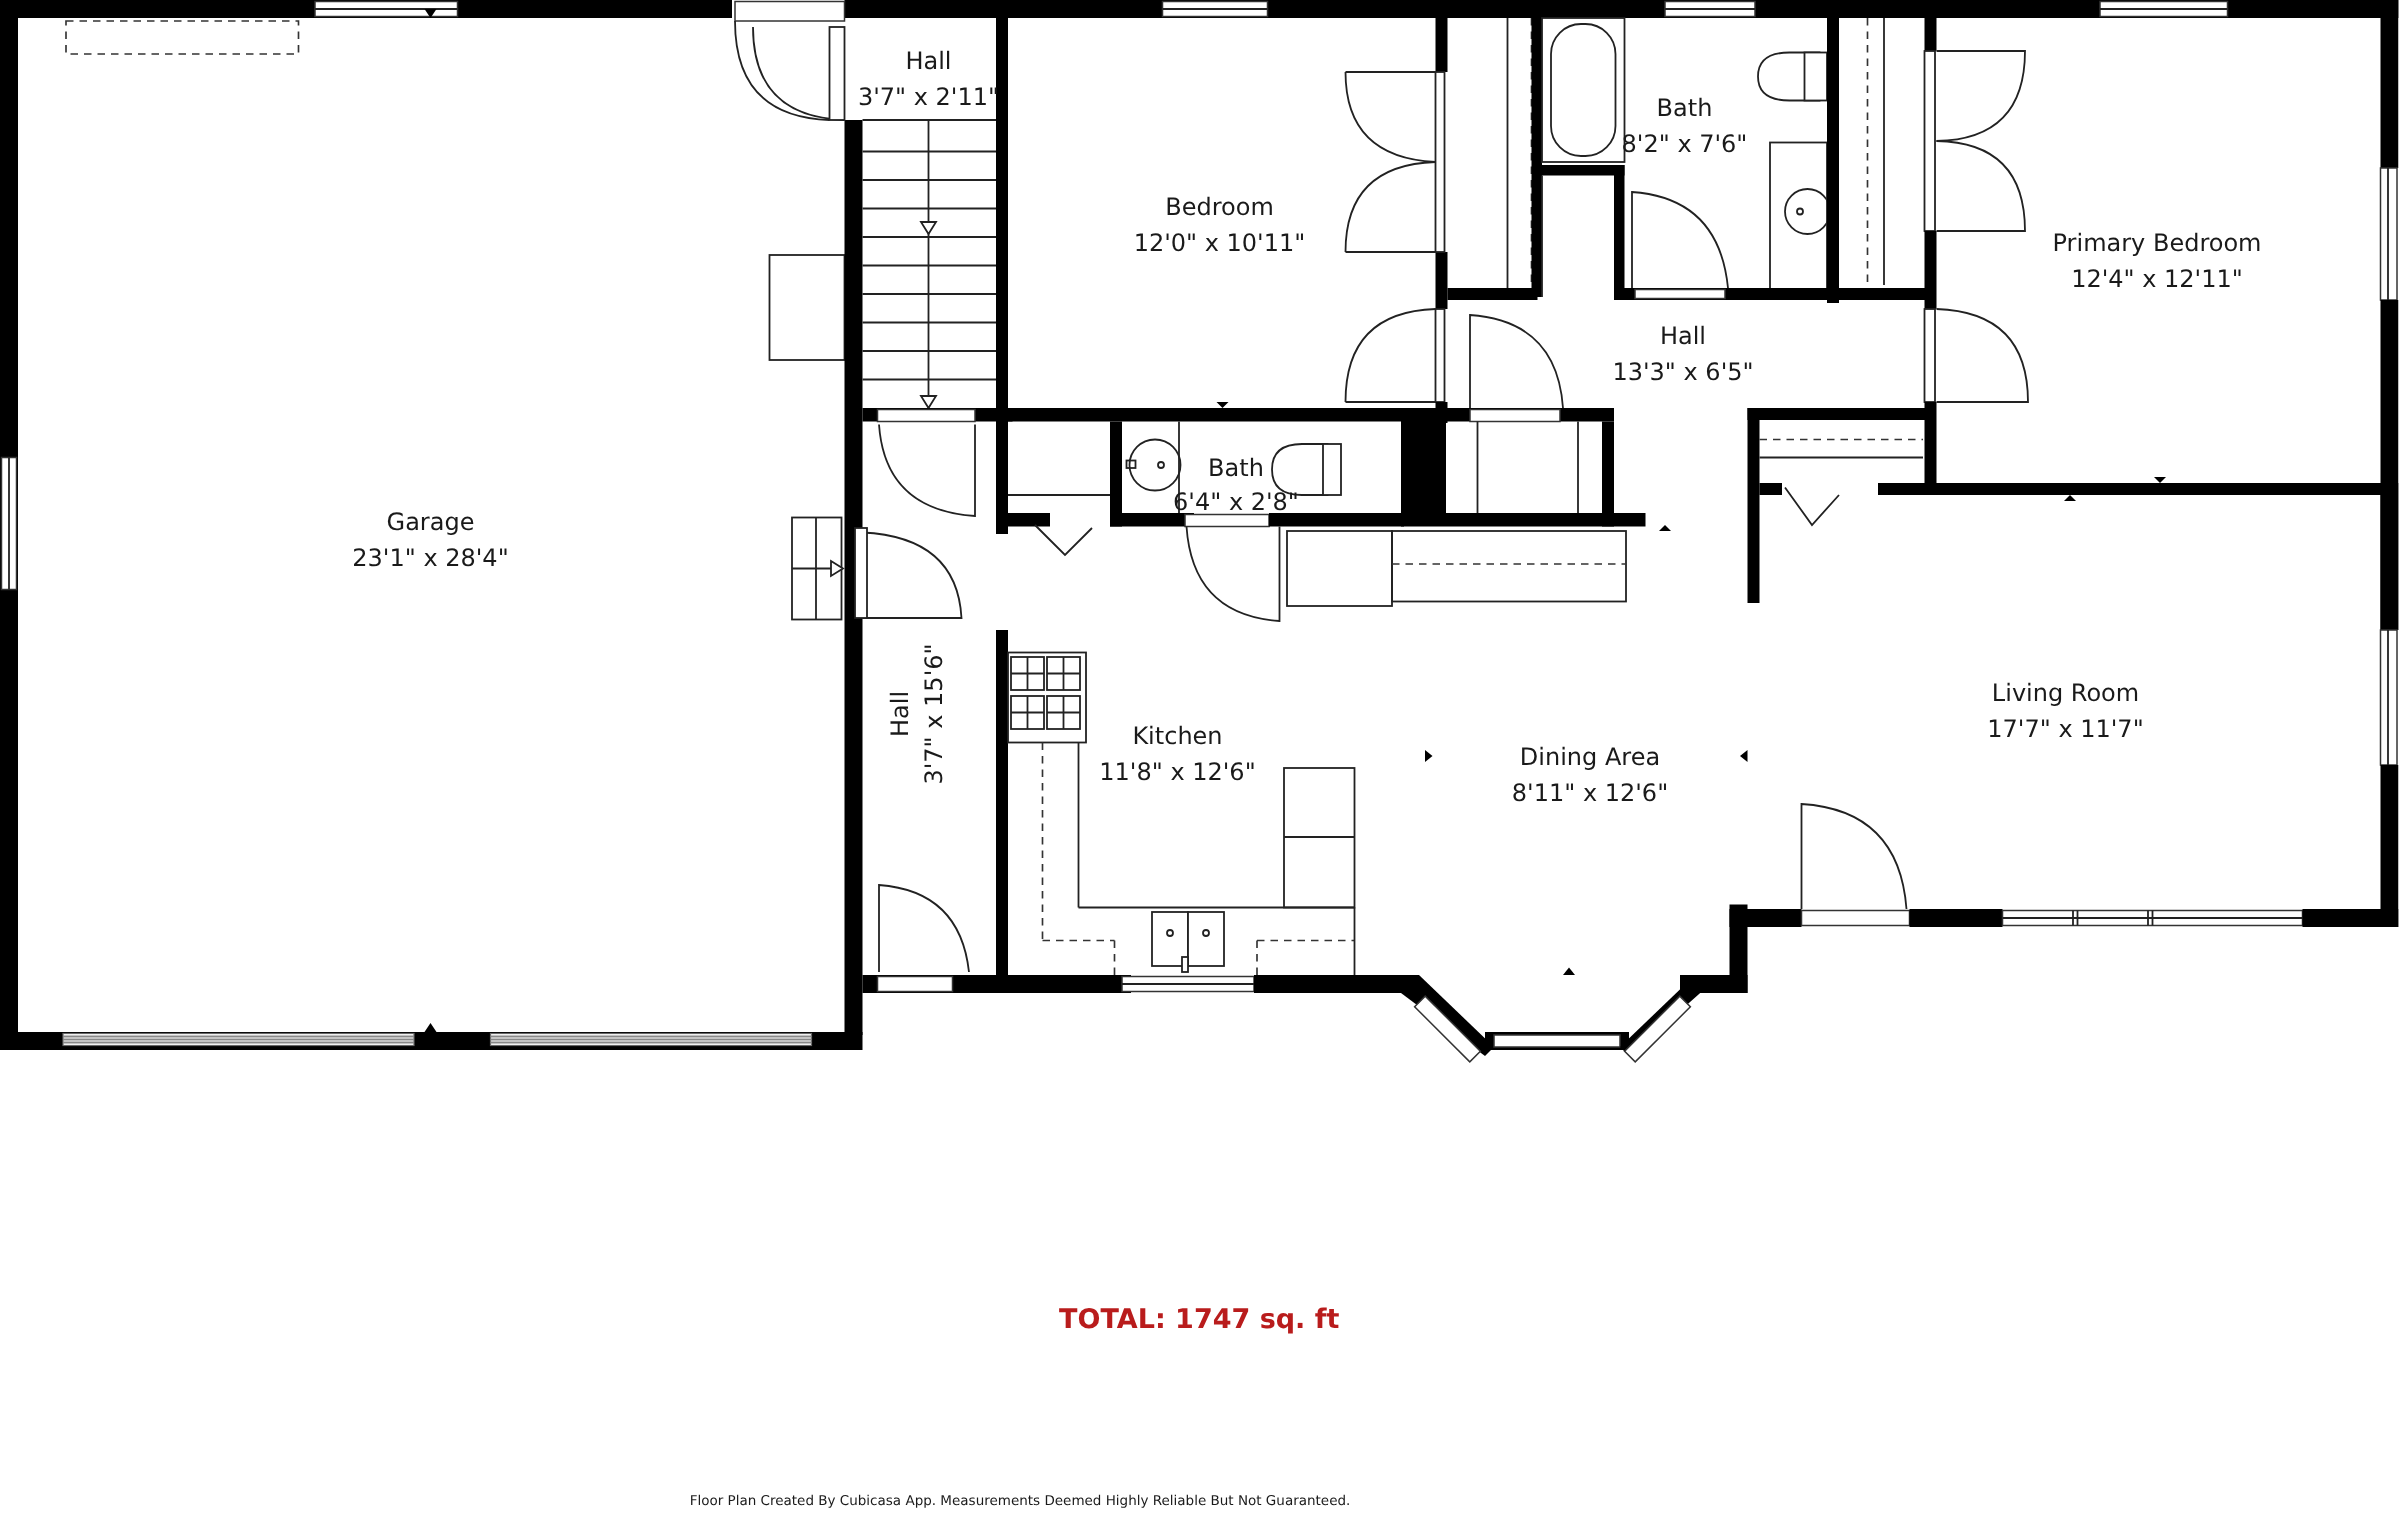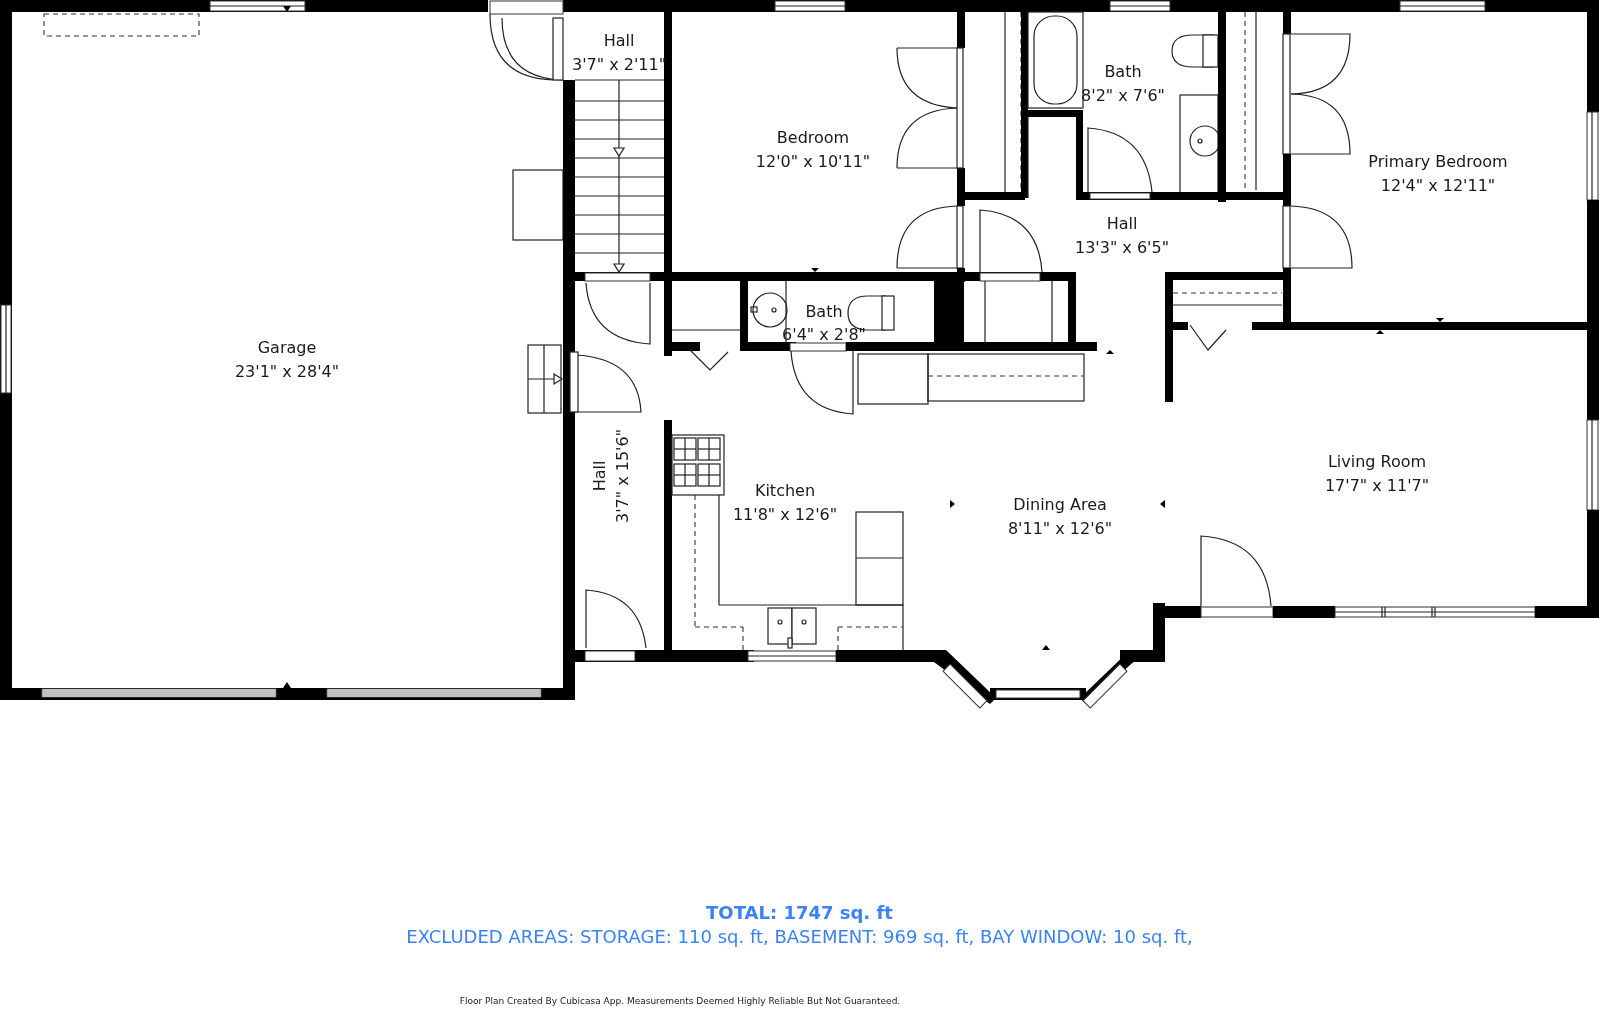--- a/index.html
+++ b/index.html
@@ -6,21 +6,21 @@
     body { width: 1599px; height: 1013px; position: relative; overflow: hidden; font-family: "DejaVu Sans", sans-serif; color: #1a1a1a; }
     #plan { position: absolute; left: 0; top: 0; width: 1599px; height: 760px; }
     .wall { fill: #000; }
     .thin { stroke: #222; stroke-width: 1.2; fill: none; }
     .thinw { stroke: #222; stroke-width: 1.2; fill: #fff; }
     .dash { stroke: #333; stroke-width: 1.1; fill: none; stroke-dasharray: 5 4; }
     .win { fill: #fff; stroke: #333; stroke-width: 1; }
     .garagedoor { fill: #fff; stroke: #666; stroke-width: 0.8; }
     .tick { fill: #000; }
     .room-label { font-family: "DejaVu Sans", sans-serif; font-size: 16px; fill: #1a1a1a; text-anchor: middle; }
-    #summary { position: absolute; left: 0; width: 1599px; top: 868px; text-align: center; font-family: "DejaVu Sans", sans-serif; font-size: 18px; line-height: 24px; color: #3b82f6; margin-top: 33px; }
+    #summary { position: absolute; left: 0; width: 1599px; top: 868px; text-align: center; font-family: "DejaVu Sans", sans-serif; font-size: 18px; line-height: 24px; color: #b91c1c; }
     #summary .total { font-weight: bold; }
     #footer { position: absolute; left: 0; width: 1360px; top: 996px; text-align: center; font-family: "DejaVu Sans", sans-serif; font-size: 9px; color: #1a1a1a; }
   </style>
 </head>
 <body>
 
 <svg id="plan" viewBox="0 0 1599 760" xmlns="http://www.w3.org/2000/svg">
 
   <g>
 
@@ -333,16 +333,15 @@
     <polygon class="tick" points="950,500 955,504 950,508"></polygon>
     <polygon class="tick" points="1165,500 1160,504 1165,508"></polygon>
     <polygon class="tick" points="1440,322 1444,318 1436,318"></polygon>
     <polygon class="tick" points="1380,330 1384,334 1376,334"></polygon>
     <polygon class="tick" points="1110,350 1114,354 1106,354"></polygon>
   </g>
 </svg>
 
 <div id="summary">
   <div class="total">TOTAL: 1747 sq. ft</div>
-  <div>EXCLUDED AREAS: STORAGE: 110 sq. ft, BASEMENT: 969 sq. ft, BAY WINDOW: 10 sq. ft,</div>
 </div>
 
 <div id="footer">Floor Plan Created By Cubicasa App. Measurements Deemed Highly Reliable But Not Guaranteed.</div>
 
 </body></html>

